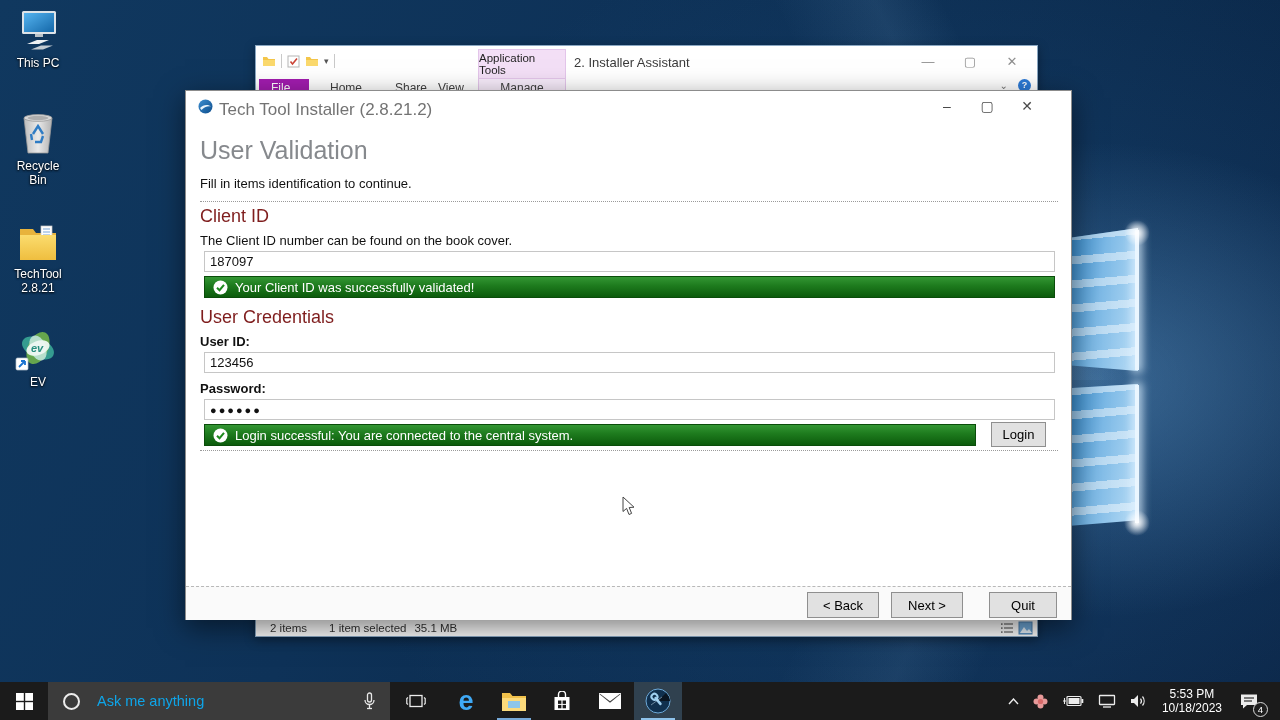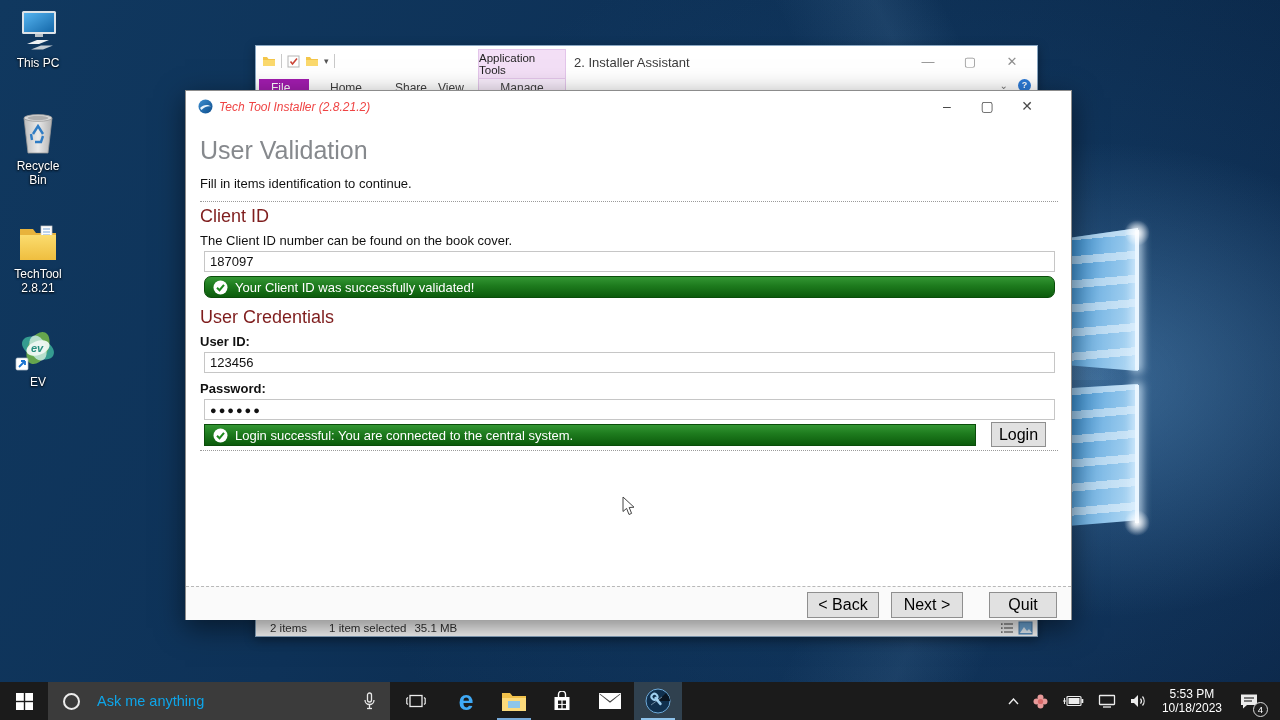--- a/index.html
+++ b/index.html
@@ -62,46 +62,46 @@
   #explorer-statusbar { left:0; bottom:0; width:100%; height:17px; background:#fdfdfd;
     border-top:1px solid #d9d9d9; display:flex; align-items:center; font-size:11.5px; color:#333; }
   #explorer-statusbar .st { margin-left:14px; white-space:nowrap; }
   #status-views { position:absolute; right:4px; top:1px; display:flex; gap:3px; }
 
   
   #dialog { left:185px; top:90px; width:887px; height:530px; background:#fff;
     border:1px solid #8c8c8c; box-shadow:0 8px 26px rgba(0,0,0,0.5); }
   #dlg-titlebar { left:0; top:0; width:100%; height:31px; background:#fff; }
   #dlg-icon { left:12px; top:8px; }
-  #dlg-title { left:33px; top:9px; font-size:12px; color:#ef4444;font-style:italic; }
+  #dlg-title { left:33px; top:9px; font-size:17px; color:#737373; }
   .dlg-controls { right:24px; top:0; display:flex; }
   .dlg-btn { width:40px; height:30px; display:flex; align-items:center; justify-content:center;
     color:#4a4a4a; font-size:14px; cursor:default; }
   #dlg-heading { left:14px; top:45px; font-size:25px; color:#86898d; font-weight:400; }
   #dlg-subtitle { left:14px; top:85px; font-size:13px; color:#111; }
   .dotted-sep { position:absolute; left:14px; right:13px; border-top:1px dotted #9a9a9a; height:0; }
   #sep1 { top:110px; } #sep2 { top:359px; }
   .section-h { position:absolute; left:14px; font-size:18px; color:#7f1d1d; font-weight:400; }
   #client-h { top:115px; } #cred-h { top:216px; }
   #client-hint { left:14px; top:142px; font-size:13px; color:#111; }
   .fld-label { position:absolute; left:14px; font-size:13px; font-weight:bold; color:#111; }
   #userid-label { top:243px; } #pwd-label { top:290px; }
   .txt-input { position:absolute; left:18px; width:851px; height:21px; border:1px solid #c6c6c6;
     font-family:"Liberation Sans", sans-serif; font-size:13px; padding:0 5px; color:#111; background:#fff; outline:none; }
   #client-input { top:160px; } #userid-input { top:261px; }
   #pwd-input { top:308px; font-size:11px; letter-spacing:2px; }
   .green-bar { position:absolute; left:18px; height:22px;
     background:linear-gradient(#339633 0%, #1d7a1d 45%, #0c5b0c 100%);
     border:1px solid #0a4d0a; display:flex; align-items:center; color:#fff; font-size:13px; }
   .green-bar .msg { margin-left:7px; }
-  #client-ok { top:185px; width:851px;border-radius:7px; }
+  #client-ok { top:185px; width:851px; }
   #login-ok { top:333px; width:772px; }
   .check-badge { margin-left:8px; flex:0 0 auto; display:block; }
   .win-btn { position:absolute; height:26px; background:#e1e1e1; border:1px solid #8f8f8f;
-    font-family:"Liberation Sans", sans-serif; font-size:16px; color:#000; text-align:center; cursor:default; }
+    font-family:"Liberation Sans", sans-serif; font-size:13px; color:#000; text-align:center; cursor:default; }
   #login-btn { left:805px; top:331px; width:55px; height:25px; }
   #dlg-footer { left:0; top:495px; width:100%; height:34px; background:#fafafa;
     border-top:1px dashed #b8b8b8; }
   #back-btn { left:621px; top:501px; width:72px; }
   #next-btn { left:705px; top:501px; width:72px; }
   #quit-btn { left:803px; top:501px; width:68px; }
 
   
   #taskbar { left:0; top:682px; width:1280px; height:38px; background:#1b1b1b; display:flex; align-items:stretch; }
   .tb-btn { display:flex; align-items:center; justify-content:center; position:relative; }

